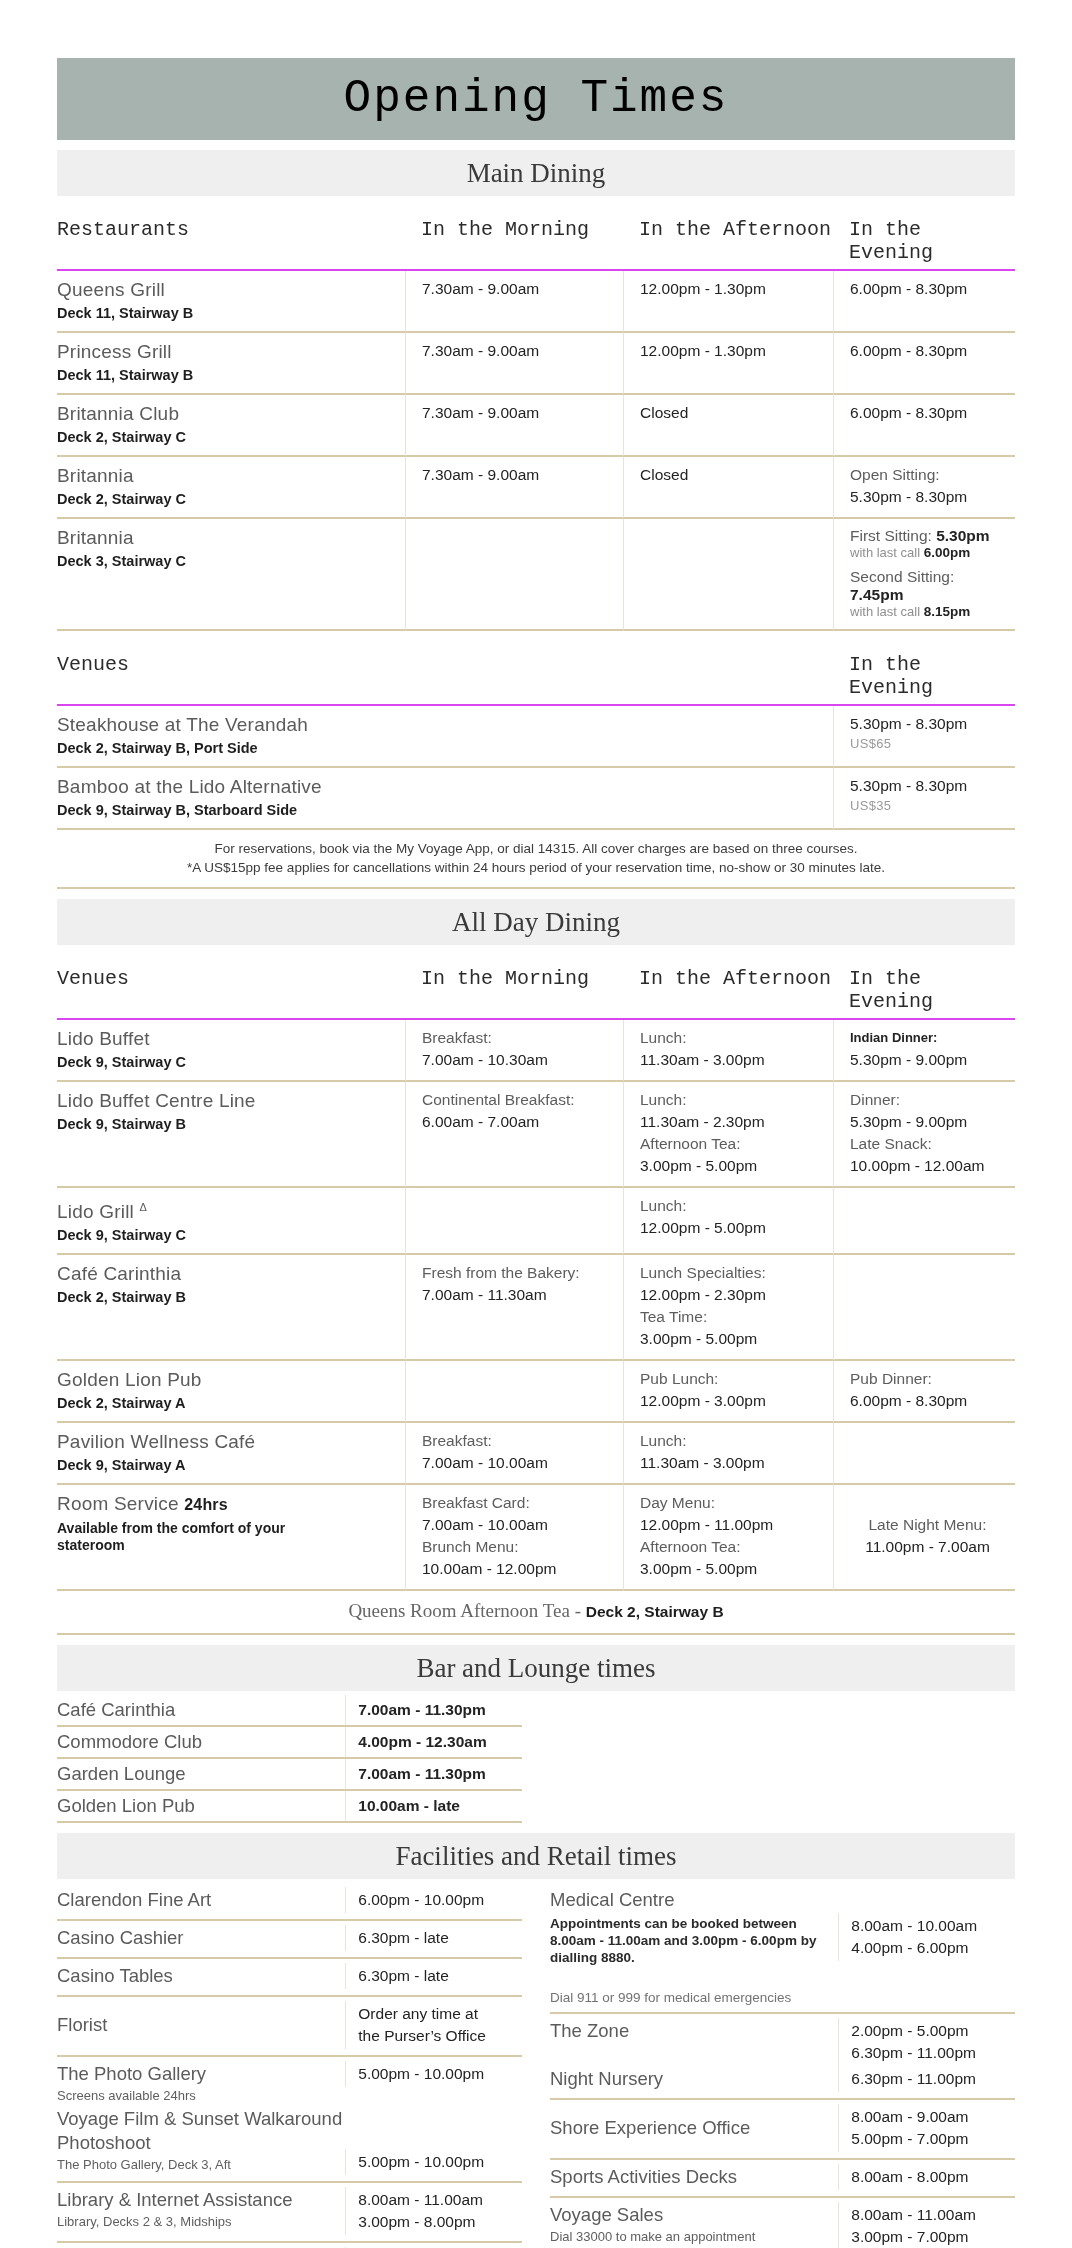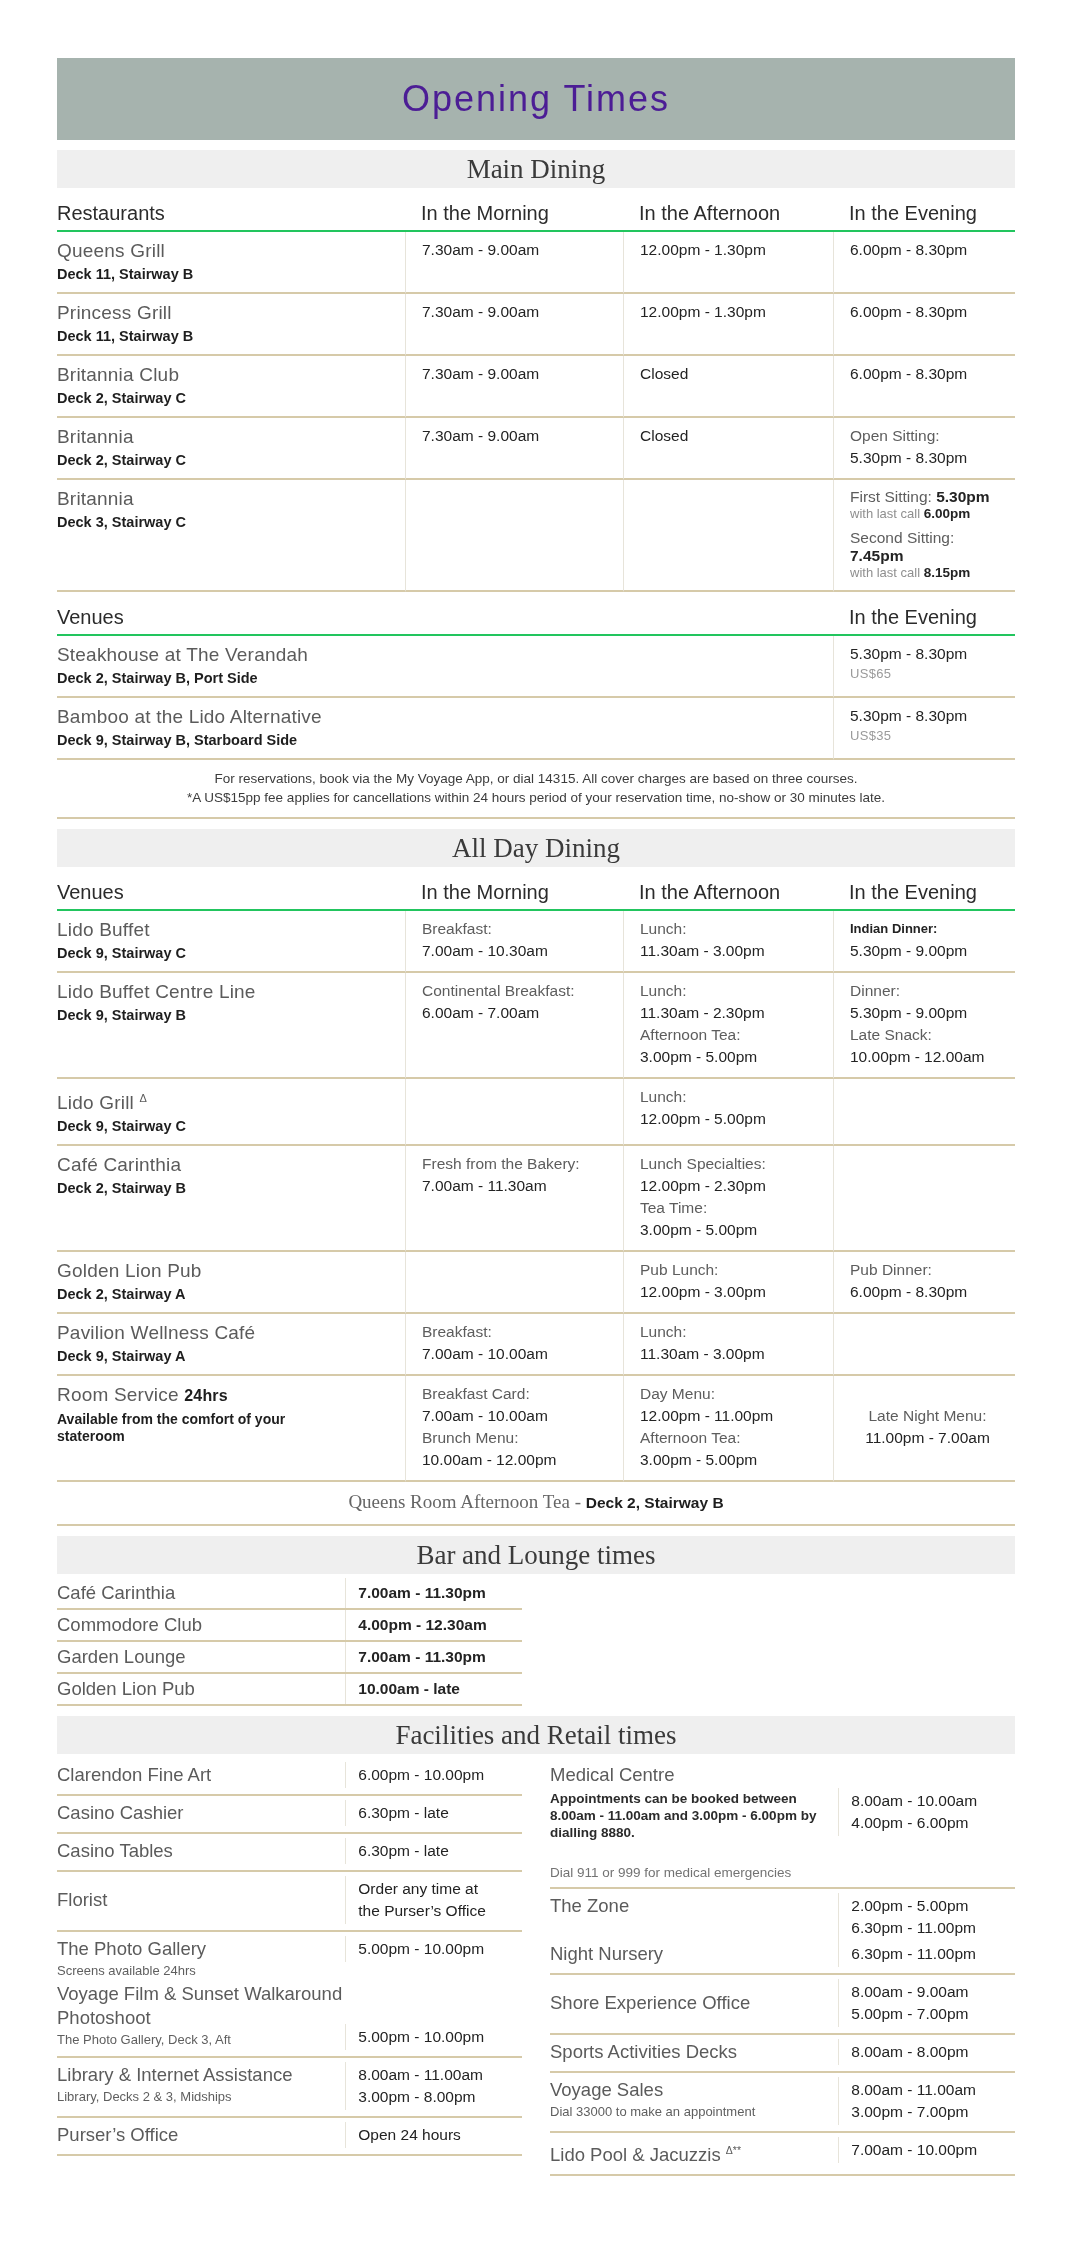--- a/index.html
+++ b/index.html
@@ -1,30 +1,30 @@
 <!DOCTYPE html>
 <html><head>
 <meta charset="utf-8">
 <style>
   * { margin:0; padding:0; box-sizing:border-box; }
   body { width:1072px; background:#ffffff; font-family:"Liberation Sans", sans-serif; }
   .sheet { width:1072px; height:2248px; overflow:hidden; }
   .content { width:958px; margin:0 auto; padding-top:58px; }
 
   .banner { height:82px; background:#a6b3ae; display:flex; align-items:center; justify-content:center; }
-  .banner h1 { font-family:Liberation Sans, sans-serif; font-weight:400; font-size:36px; letter-spacing:2px; color:#4c1d95; }
-
-  .section-bar { margin-top:10px; background:#efefef; height:38px; display:flex; align-items:center; justify-content:center; }
+  .banner h1 { font-family:Liberation Mono, monospace; font-weight:400; font-size:46px; letter-spacing:2px; color:#000000; }
+
+  .section-bar { margin-top:10px; background:#efefef; height:46px; display:flex; align-items:center; justify-content:center; }
   .section-bar .st { font-family:"Liberation Serif", serif; font-size:27px; color:#3a3a3a; font-weight:400; }
 
   .grid { display:grid; }
   .cols4 { grid-template-columns:348px 218px 210px 182px; }
   .cols2 { grid-template-columns:776px 182px; }
 
-  .hcell { font-family:Liberation Sans, sans-serif; font-size:20px; color:#2b2b2b; padding:14px 0 5px 0; border-bottom:2px solid #22c55e; }
+  .hcell { font-family:Liberation Mono, monospace; font-size:20px; color:#2b2b2b; padding:22px 0 5px 0; border-bottom:2px solid #d946ef; }
   .hcell.ind { padding-left:16px; }
 
   .venue-cell { padding:7px 8px 9px 0; border-bottom:2px solid #d6caa9; }
   .cell { padding:7px 10px 9px 16px; border-bottom:2px solid #d6caa9; border-left:1px solid #e7e4da; }
   .cell.vcenter { display:flex; flex-direction:column; justify-content:center;align-items:center; }
 
   .vname { font-size:19px; line-height:24px; color:#5b5b5b; letter-spacing:.2px; }
   .vname sup { font-size:11px; color:#5b5b5b; }
   .vsuffix { font-weight:700; font-size:16px; color:#1e1e1e; }
   .vdeck { font-weight:700; font-size:14.5px; line-height:18px; color:#1e1e1e; margin-top:2px; }

